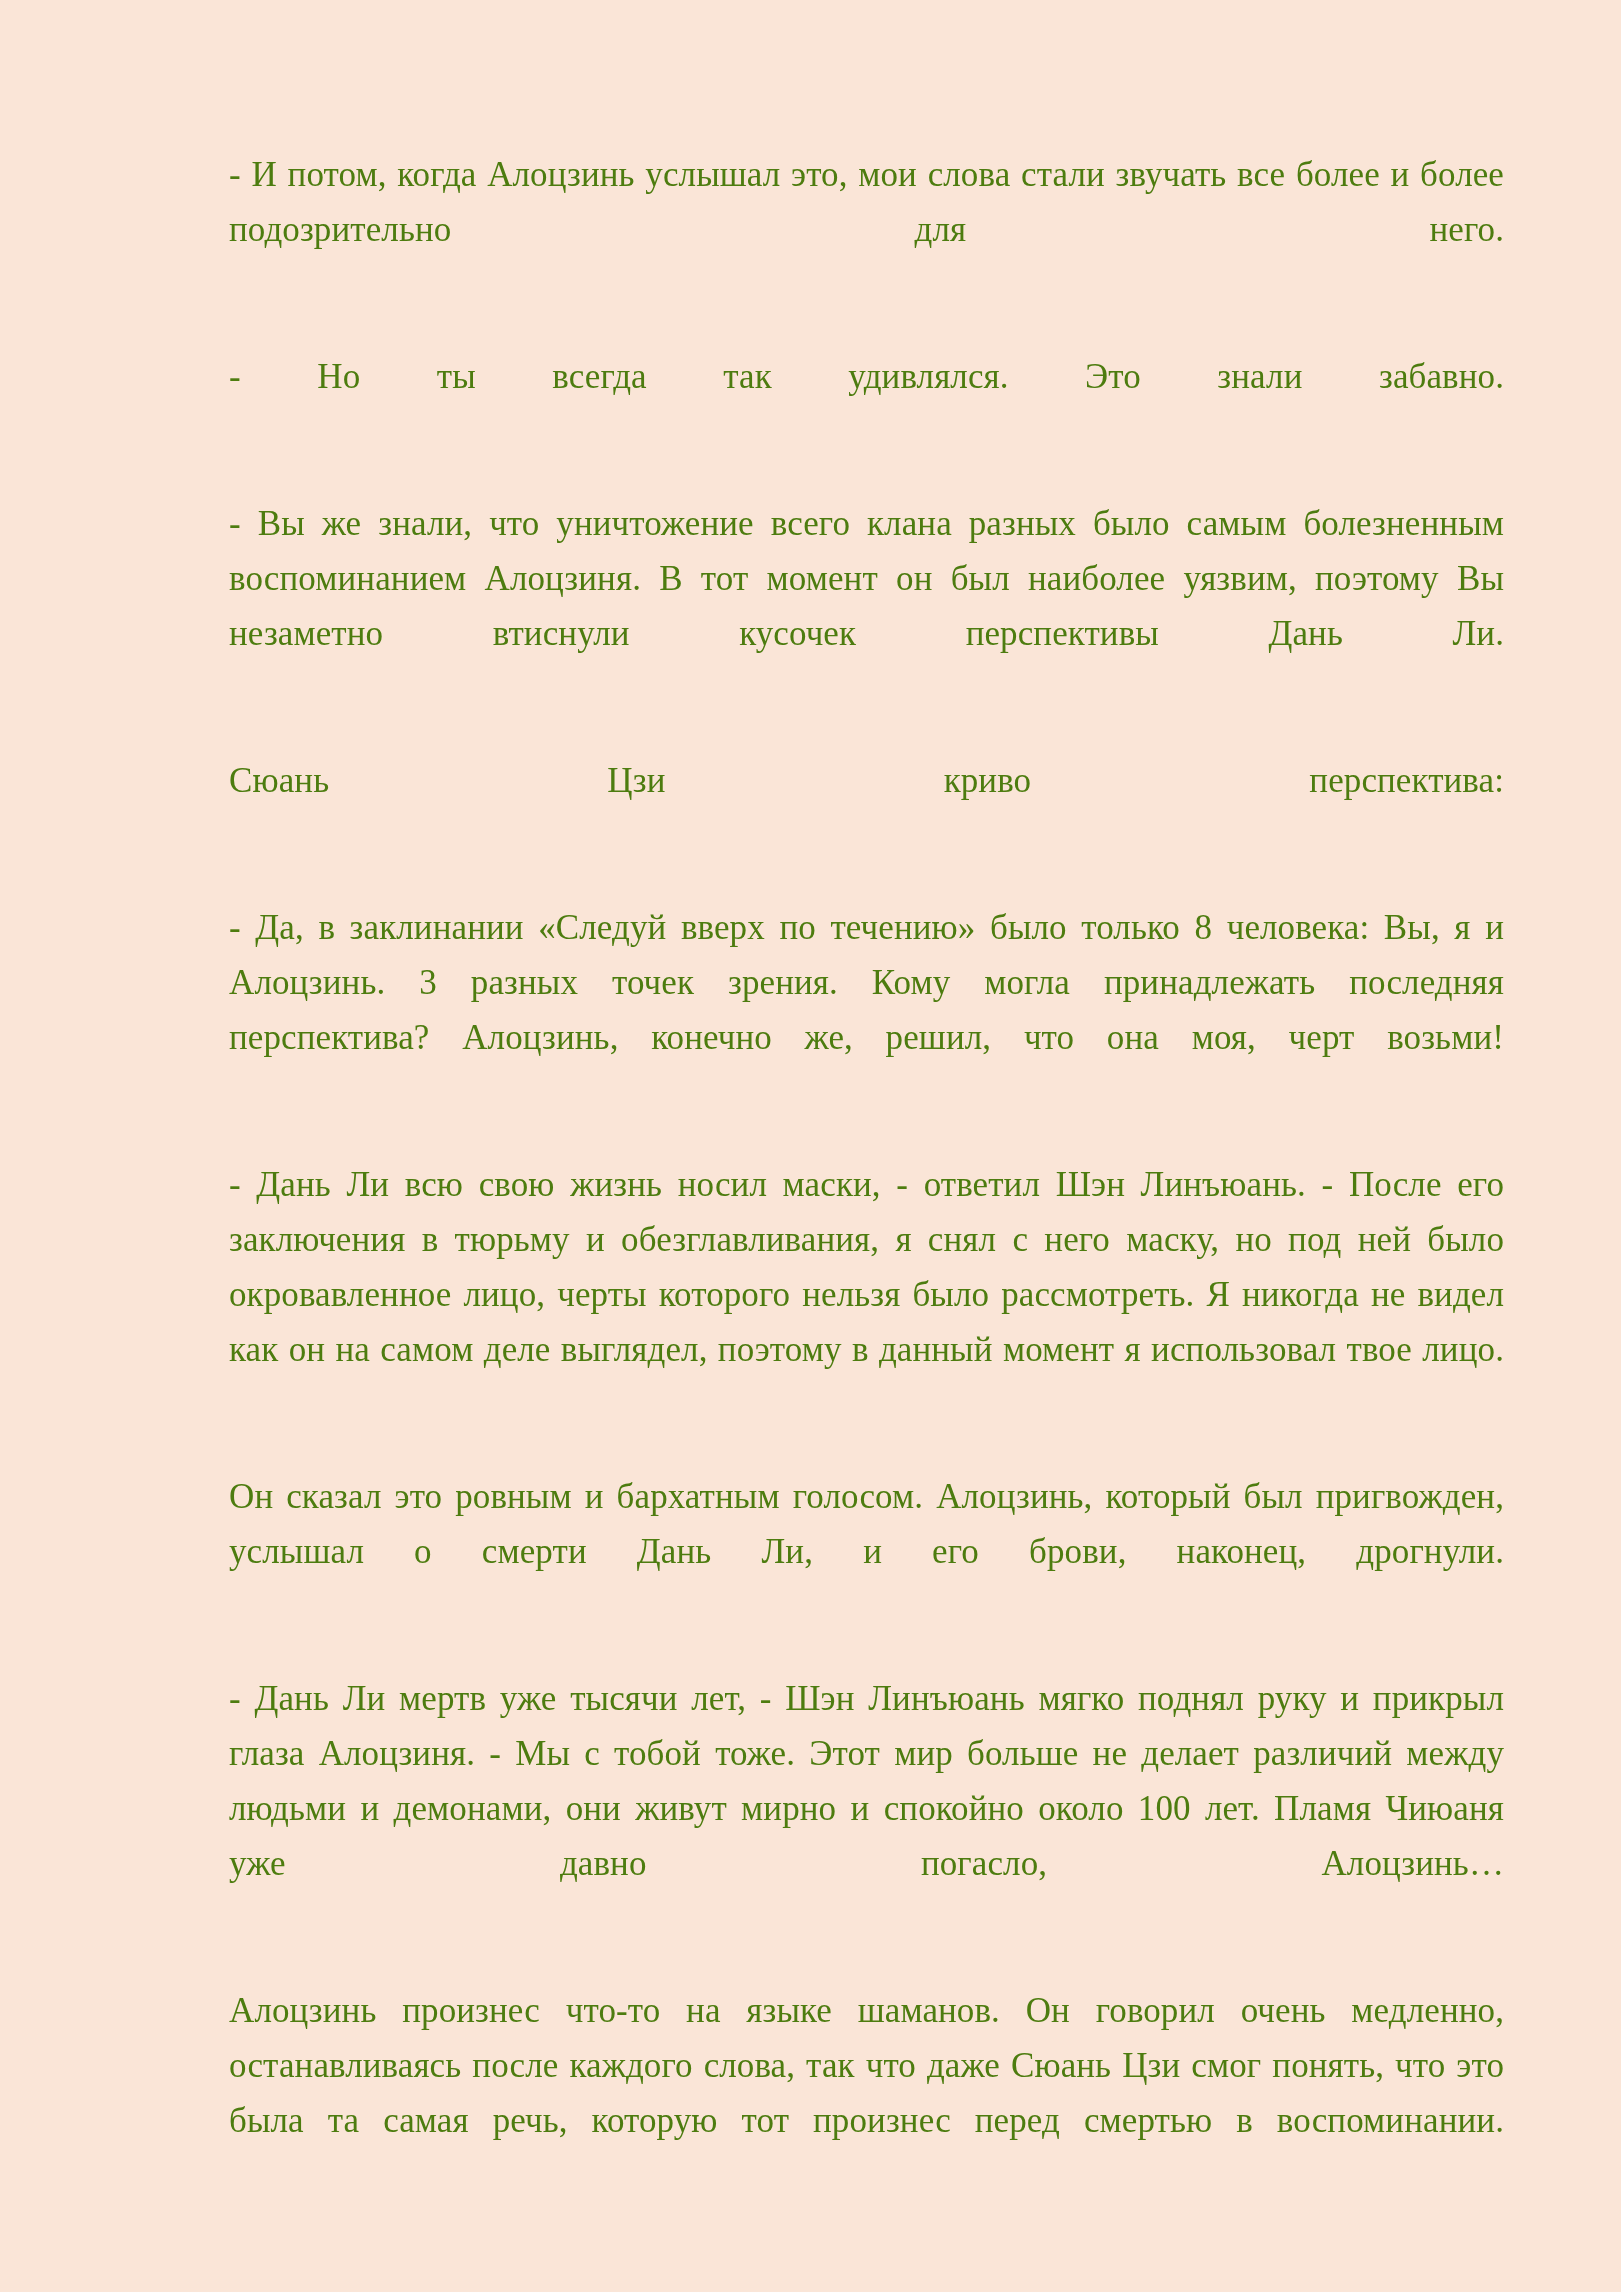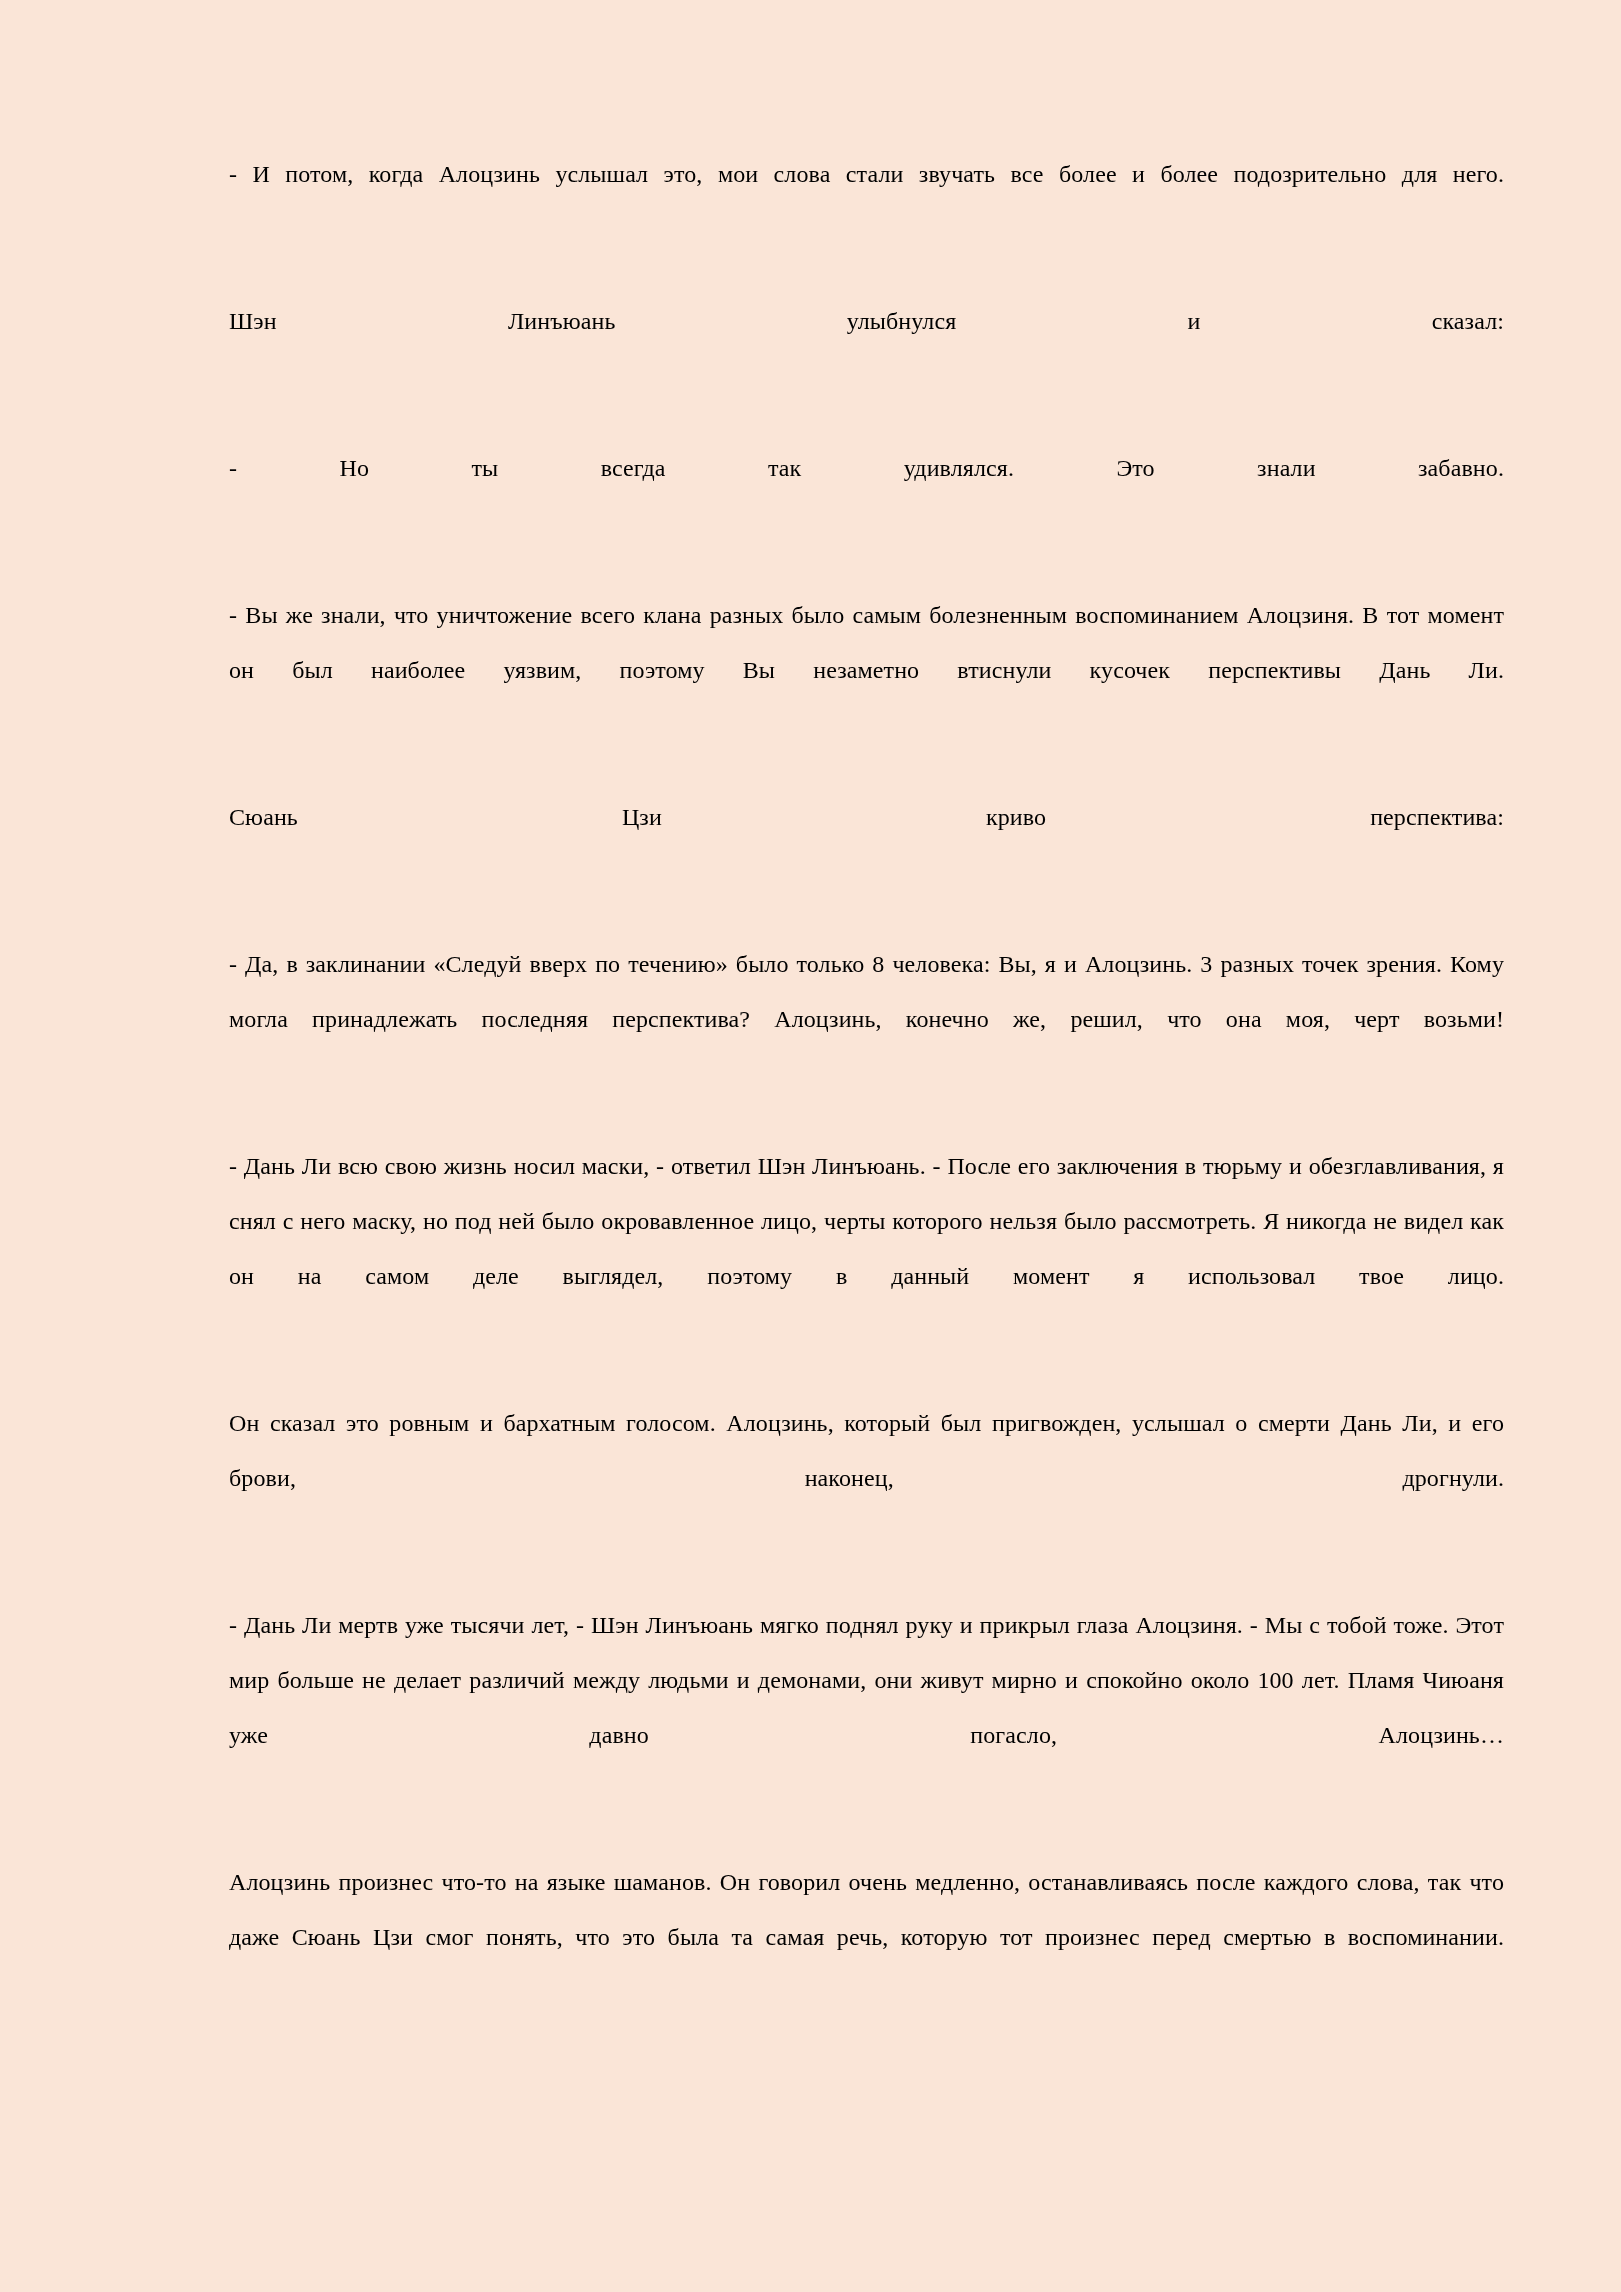--- a/index.html
+++ b/index.html
@@ -21,47 +21,46 @@
     height: 2293px;
     background: #fae5d7;
     padding: 147px 117px 0 229px;
     position: relative;
   }
   .doc-body {
     width: 1275px;
   }
   p.para {
     margin: 0 0 37px 0;
-    font-size: 24px;
+    font-size: 35px;
     line-height: 55px;
     text-align: justify;
     text-justify: inter-word;
     letter-spacing: 0.1px;
     word-spacing: 0.5px;
-    color: #000000;
+    color: #4d7c0f;
     hyphens: none;
   }
   p.para:last-child {
     margin-bottom: 0;
   }
   
   p.para::after {
     content: "";
     display: inline-block;
     width: 100%;
   }
 </style>
 </head>
 <body>
 
 <div class="page">
   <div class="doc-body">
 
     <p class="para">- И потом, когда Алоцзинь услышал это, мои слова стали звучать все более и более подозрительно для него.</p>
-    <p class="para">Шэн Линъюань улыбнулся и сказал:</p>
     <p class="para">- Но ты всегда так удивлялся. Это знали забавно.</p>
     <p class="para">- Вы же знали, что уничтожение всего клана разных было самым болезненным воспоминанием Алоцзиня. В тот момент он был наиболее уязвим, поэтому Вы незаметно втиснули кусочек перспективы Дань Ли.</p>
     <p class="para">Сюань Цзи криво перспектива:</p>
     <p class="para">- Да, в заклинании «Следуй вверх по течению» было только 8 человека: Вы, я и Алоцзинь. 3 разных точек зрения. Кому могла принадлежать последняя перспектива? Алоцзинь, конечно же, решил, что она моя, черт возьми!</p>
     <p class="para">- Дань Ли всю свою жизнь носил маски, - ответил Шэн Линъюань. - После его заключения в тюрьму и обезглавливания, я снял с него маску, но под ней было окровавленное лицо, черты которого нельзя было рассмотреть. Я никогда не видел как он на самом деле выглядел, поэтому в данный момент я использовал твое лицо.</p>
     <p class="para">Он сказал это ровным и бархатным голосом. Алоцзинь, который был пригвожден, услышал о смерти Дань Ли, и его брови, наконец, дрогнули.</p>
     <p class="para">- Дань Ли мертв уже тысячи лет, - Шэн Линъюань мягко поднял руку и прикрыл глаза Алоцзиня. - Мы с тобой тоже. Этот мир больше не делает различий между людьми и демонами, они живут мирно и спокойно около 100 лет. Пламя Чиюаня уже давно погасло, Алоцзинь…</p>
     <p class="para">Алоцзинь произнес что-то на языке шаманов. Он говорил очень медленно, останавливаясь после каждого слова, так что даже Сюань Цзи смог понять, что это была та самая речь, которую тот произнес перед смертью в воспоминании.</p>
 
   </div>

